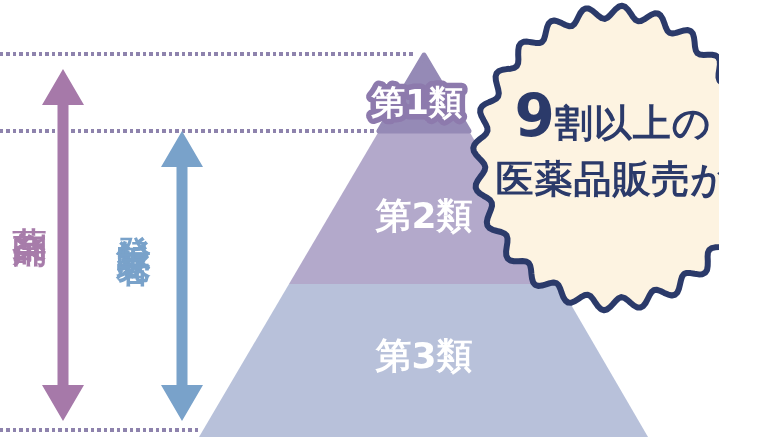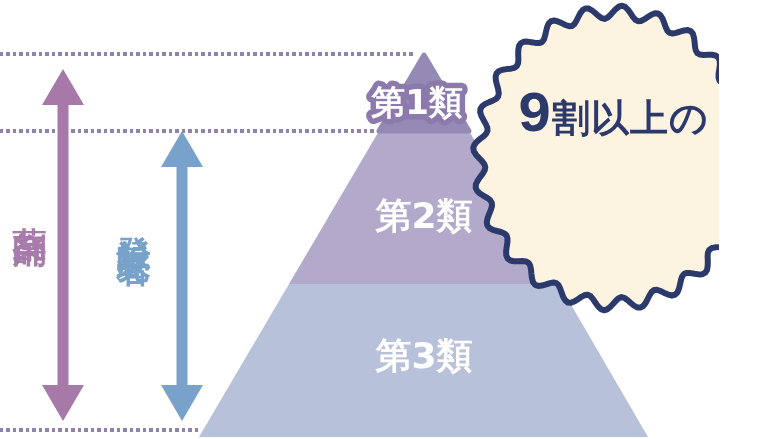--- a/index.html
+++ b/index.html
@@ -28,21 +28,21 @@
     paint-order:stroke;stroke-linejoin:round;
   }
 
   
   #badge-svg{position:absolute;left:0;top:0;width:765px;height:439px;}
   #badge-text{
     position:absolute;left:463px;top:86px;width:300px;
     text-align:center;color:#2b3a6a;font-weight:bold;
     line-height:52px;font-size:38px;letter-spacing:1px;
   }
-  #badge-line-1{line-height:60px;font-family:Liberation Mono, monospace;}
+  #badge-line-1{line-height:60px;}
   #badge-big-9{font-size:58px;letter-spacing:0;}
 
   
   .range-arrow{position:absolute;}
   #pharmacist-arrow{left:42px;top:69px;}
   #seller-arrow{left:161px;top:131px;}
 
   
   .v-label{
     position:absolute;writing-mode:vertical-rl;text-orientation:upright;
@@ -67,20 +67,21 @@
     <text id="tier1-label-text" class="tier-label" x="417" y="114">第1類</text>
     <text class="tier-label" x="424" y="228" font-size="36">第2類</text>
     <text class="tier-label" x="424" y="368" font-size="36">第3類</text>
   </svg>
 
   <svg id="badge-svg" viewBox="0 0 765 439">
     <path id="badge-outline" fill="#fdf3e1" stroke="#2b3a6a" stroke-width="6" stroke-linejoin="round" d="M747.0 158.0L750.0 161.3L752.1 164.6L752.7 168.0L751.7 171.2L749.2 174.3L745.9 177.1L742.5 179.7L739.8 182.4L738.5 185.2L738.7 188.4L740.2 191.9L742.4 195.8L744.5 199.8L745.8 203.6L745.6 207.0L743.8 209.9L740.7 212.1L736.8 213.9L732.9 215.5L729.7 217.3L727.8 219.7L727.2 222.8L727.8 226.6L729.0 231.0L730.1 235.4L730.4 239.5L729.4 242.8L727.0 245.0L723.5 246.3L719.3 246.9L715.2 247.3L711.6 248.2L709.2 249.9L707.9 252.8L707.6 256.7L707.8 261.2L707.7 265.8L707.1 269.8L705.3 272.7L702.5 274.2L698.8 274.4L694.6 273.8L690.5 273.1L686.9 272.9L684.1 273.9L682.2 276.3L681.0 280.0L680.0 284.4L678.9 288.9L677.3 292.6L674.9 294.8L671.8 295.5L668.2 294.6L664.3 292.9L660.5 291.0L657.0 289.8L654.1 290.0L651.7 291.8L649.7 295.0L647.7 299.0L645.6 303.0L643.1 306.1L640.3 307.6L637.2 307.4L633.8 305.5L630.5 302.8L627.3 299.9L624.2 297.8L621.4 297.1L618.6 298.2L615.9 300.7L613.0 304.0L610.0 307.2L606.9 309.5L603.8 310.2L600.9 309.1L598.1 306.4L595.5 302.8L593.1 299.1L590.6 296.2L588.0 294.8L585.1 295.0L581.9 296.6L578.3 299.0L574.7 301.3L571.1 302.7L568.0 302.5L565.4 300.5L563.3 297.1L561.7 292.9L560.2 288.6L558.6 285.2L556.4 283.1L553.5 282.5L550.0 283.1L546.0 284.4L541.9 285.6L538.2 285.9L535.2 284.9L533.1 282.3L532.0 278.4L531.4 273.8L531.0 269.3L530.2 265.5L528.6 262.8L526.0 261.4L522.4 261.1L518.2 261.2L514.0 261.2L510.4 260.5L507.7 258.6L506.3 255.5L506.1 251.4L506.7 246.9L507.4 242.4L507.5 238.5L506.6 235.5L504.4 233.4L501.0 232.0L497.0 231.0L492.9 229.8L489.5 228.0L487.4 225.5L486.8 222.1L487.6 218.1L489.2 213.9L490.9 209.7L492.0 206.0L491.8 202.8L490.2 200.2L487.2 197.9L483.6 195.8L479.9 193.5L477.1 190.8L475.7 187.8L475.9 184.3L477.6 180.7L480.1 177.1L482.8 173.5L484.7 170.2L485.3 167.1L484.3 164.1L482.0 161.1L479.0 158.0L476.0 154.7L473.9 151.4L473.3 148.0L474.3 144.8L476.8 141.7L480.1 138.9L483.5 136.3L486.2 133.6L487.5 130.8L487.3 127.6L485.8 124.1L483.6 120.2L481.5 116.2L480.2 112.4L480.4 109.0L482.2 106.1L485.3 103.9L489.2 102.1L493.1 100.5L496.3 98.7L498.2 96.3L498.8 93.2L498.2 89.4L497.0 85.0L495.9 80.6L495.6 76.5L496.6 73.2L499.0 71.0L502.5 69.7L506.7 69.1L510.8 68.7L514.4 67.8L516.8 66.1L518.1 63.2L518.4 59.3L518.2 54.8L518.3 50.2L518.9 46.2L520.7 43.3L523.5 41.8L527.2 41.6L531.4 42.2L535.5 42.9L539.1 43.1L541.9 42.1L543.8 39.7L545.0 36.0L546.0 31.6L547.1 27.1L548.7 23.4L551.1 21.2L554.2 20.5L557.8 21.4L561.7 23.1L565.5 25.0L569.0 26.2L571.9 26.0L574.3 24.2L576.3 21.0L578.3 17.0L580.4 13.0L582.9 9.9L585.7 8.4L588.8 8.6L592.2 10.5L595.5 13.2L598.7 16.1L601.8 18.2L604.6 18.9L607.4 17.8L610.1 15.3L613.0 12.0L616.0 8.8L619.1 6.5L622.2 5.8L625.1 6.9L627.9 9.6L630.5 13.2L632.9 16.9L635.4 19.8L638.0 21.2L640.9 21.0L644.1 19.4L647.7 17.0L651.3 14.7L654.9 13.3L658.0 13.5L660.6 15.5L662.7 18.9L664.3 23.1L665.8 27.4L667.4 30.8L669.6 32.9L672.5 33.5L676.0 32.9L680.0 31.6L684.1 30.4L687.8 30.1L690.8 31.1L692.9 33.7L694.0 37.6L694.6 42.2L695.0 46.7L695.8 50.5L697.4 53.2L700.0 54.6L703.6 54.9L707.8 54.8L712.0 54.8L715.6 55.5L718.3 57.4L719.7 60.5L719.9 64.6L719.3 69.1L718.6 73.6L718.5 77.5L719.4 80.5L721.6 82.6L725.0 84.0L729.0 85.0L733.1 86.2L736.5 88.0L738.6 90.5L739.2 93.9L738.4 97.9L736.8 102.1L735.1 106.3L734.0 110.0L734.2 113.2L735.8 115.8L738.8 118.1L742.4 120.2L746.1 122.5L748.9 125.2L750.3 128.2L750.1 131.7L748.4 135.3L745.9 138.9L743.2 142.5L741.3 145.8L740.7 148.9L741.7 151.9L744.0 154.9L747.0 158.0Z"></path>
   </svg>
   <div id="badge-text">
     <div id="badge-line-1"><span id="badge-big-9">9</span><span>割以上の</span></div>
+    <div>医薬品販売が</div>
   </div>
 
   <svg class="range-arrow" id="pharmacist-arrow" width="42" height="352" viewBox="0 0 42 352">
     <polygon fill="#a679a9" points="21,0 0,36 15.5,36 15.5,316 0,316 21,352 42,316 26.5,316 26.5,36 42,36"></polygon>
   </svg>
 
   <svg class="range-arrow" id="seller-arrow" width="42" height="290" viewBox="0 0 42 290">
     <polygon fill="#79a2ca" points="21,0 0,36 15.5,36 15.5,254 0,254 21,290 42,254 26.5,254 26.5,36 42,36"></polygon>
   </svg>
 

